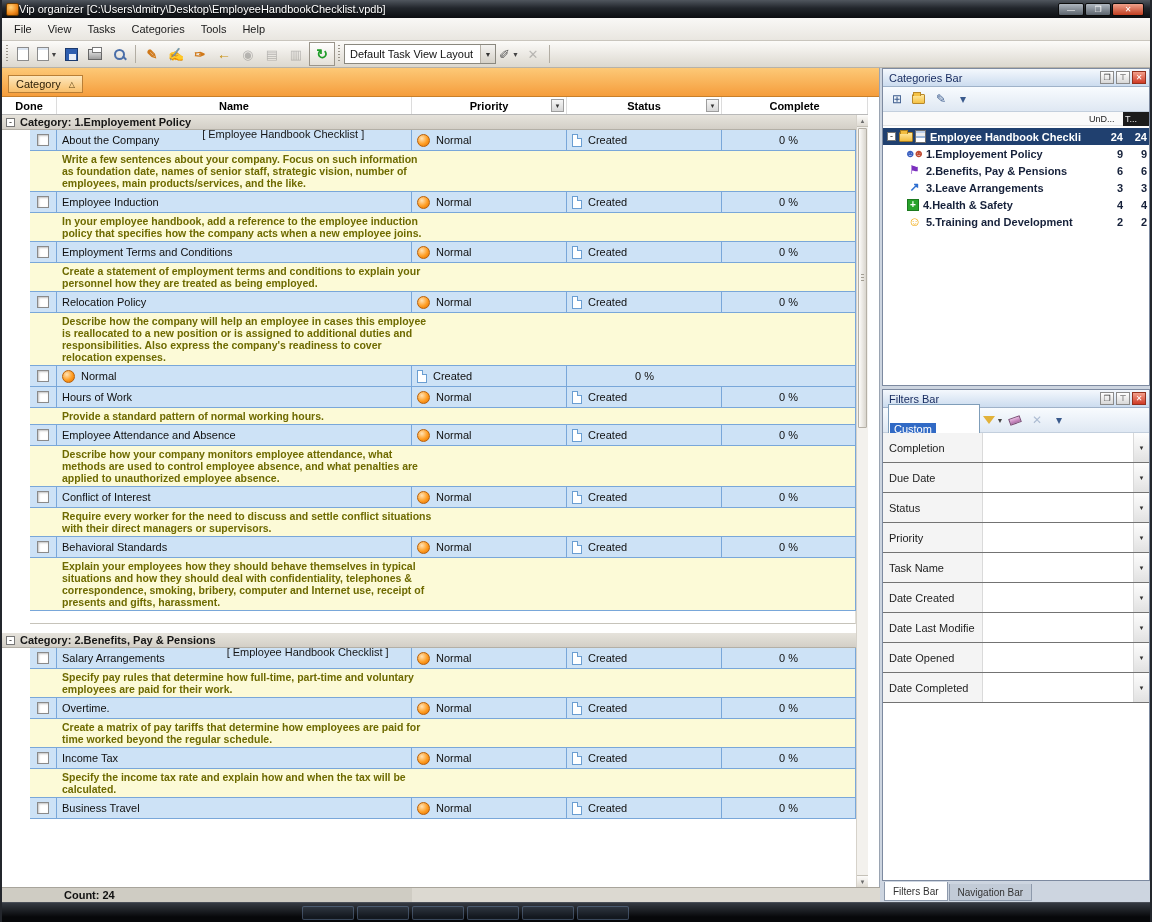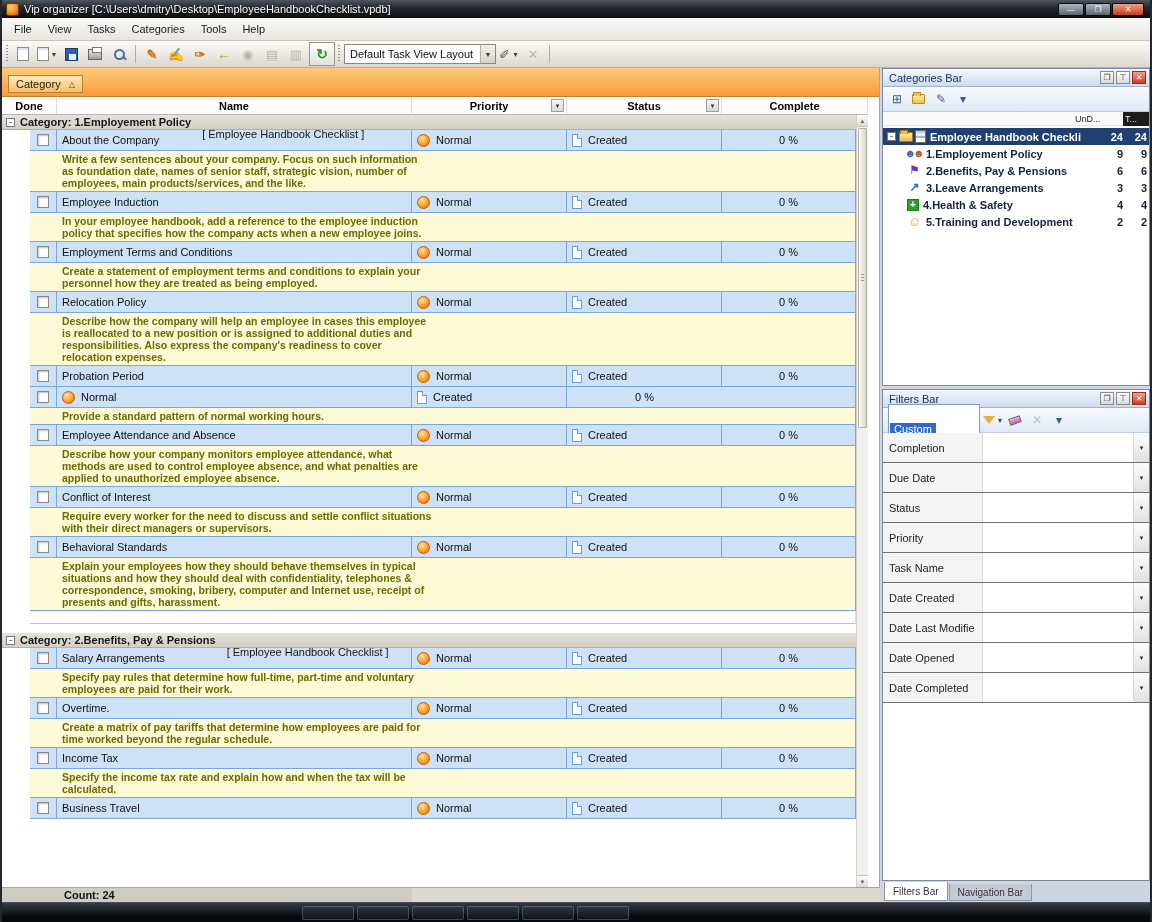--- a/index.html
+++ b/index.html
@@ -7,21 +7,21 @@
   body {
     width:1152px; height:922px;
     font-family:"Liberation Sans", sans-serif;
     background:#cdd5e0;
     overflow:hidden;
   }
   .window { width:1152px; height:922px; display:flex; flex-direction:column;
     border-left:2px solid #23262c; border-right:2px solid #23262c; background:#cdd5e0; }
 
   
-  .titlebar { height:18px; flex:0 0 18px; display:flex; align-items:center; gap:5px;
+  .titlebar { height:18px; flex:0 0 18px; display:flex; align-items:center; 
     padding:0 4px; color:#fff; font-size:11px;
     background:linear-gradient(#50565e, #22262c 45%, #0c0e11); }
   .app-icon { width:13px; height:13px; border-radius:2px;
     background:radial-gradient(circle at 35% 30%, #ffd27a, #f08a1d 60%, #b35a00);
     border:1px solid #6b3c00; }
   .title-text { white-space:nowrap; overflow:hidden; text-shadow:0 1px 1px #000; }
   .win-btns { margin-left:auto; display:flex; gap:1px; padding-right:2px; }
   .win-btn { width:26px; height:13px; border:1px solid #0c0c0c; border-radius:2px;
     background:linear-gradient(#aeb6bf,#5c646d); color:#fff; font-size:8px; line-height:11px; text-align:center; }
   .win-btn.close { width:32px; background:linear-gradient(#f0a18b,#c03f22); }
@@ -146,21 +146,21 @@
   .mini-btn { width:18px; height:18px; display:flex; align-items:center; justify-content:center;
     font-size:12px; color:#3a5a8c; }
   .mini-btn.disabled { opacity:.35; }
   .ico-folder-sm { width:13px; height:10px; background:linear-gradient(#ffe9a0,#f5c245); border:1px solid #b8882a;
     border-radius:1px; position:relative; }
   .ico-folder-sm:before { content:""; position:absolute; top:-3px; left:0; width:6px; height:3px;
     background:#f5c245; border:1px solid #b8882a; border-bottom:none; }
 
   .tree-colheader { height:14px; flex:0 0 14px; display:flex; justify-content:flex-end; align-items:center;
     font-size:9px; color:#222; border-bottom:1px solid #e2e2e2; background:#fafafa; }
-  .tc1 { width:48px; }
+  .tc1 { width:34px; }
   .tc2 { width:26px; background:#1c1c1c; color:#eee; height:14px; line-height:14px; padding-left:2px; }
 
   .tree { flex:1; background:#fff; font-size:11px; padding-top:2px; }
   .tree-item { height:17px; display:flex; align-items:center; padding:0 2px 0 4px; color:#16213a; }
   .tree-item.child { padding-left:24px; }
   .tree-item.selected { background:#20406f; color:#fff; }
   .tree-item .lbl { font-weight:bold; flex:1; white-space:nowrap; overflow:hidden; margin-left:4px; }
   .cnt { width:24px; text-align:right; font-weight:bold; font-size:11px; }
   .tree-item.selected .cnt { color:#fff; }
   .tree-expand { margin-right:3px; }
@@ -373,35 +373,35 @@
               </div>
               <div class="cell complete-cell">0 %</div>
             </div>
             <div class="desc-row">
               <p>Describe how the company will help an employee in cases this employee is reallocated to a new position or is assigned to additional duties and responsibilities. Also express the company's readiness to cover relocation expenses.</p>
             </div>
             <div class="task-row">
               <div class="cell done-cell">
                 <span class="checkbox"></span>
               </div>
-              <div class="cell">Probation Period</div>
-              <div class="cell">
-                <span class="pri-icon"></span>
-                <span>Normal</span>
-              </div>
-              <div class="cell">
-                <span class="doc-icon"></span>
-                <span>Created</span>
-              </div>
-              <div class="cell complete-cell">0 %</div>
-            </div>
-            <div class="task-row">
-              <div class="cell done-cell">
-                <span class="checkbox"></span>
-              </div>
+              <div class="cell">
+                <span class="pri-icon"></span>
+                <span>Normal</span>
+              </div>
+              <div class="cell">
+                <span class="doc-icon"></span>
+                <span>Created</span>
+              </div>
+              <div class="cell complete-cell">0 %</div>
+            </div>
+            <div class="task-row">
+              <div class="cell done-cell">
+                <span class="checkbox"></span>
+              </div>
+              <div class="cell">Hours of Work</div>
               <div class="cell">
                 <span class="pri-icon"></span>
                 <span>Normal</span>
               </div>
               <div class="cell">
                 <span class="doc-icon"></span>
                 <span>Created</span>
               </div>
               <div class="cell complete-cell">0 %</div>
             </div>

